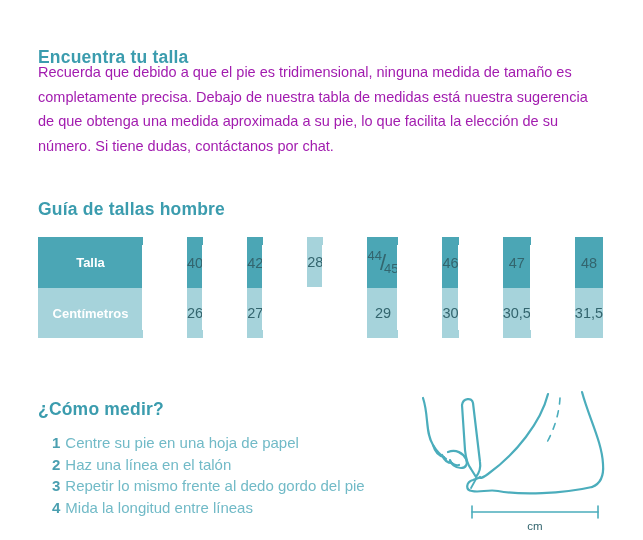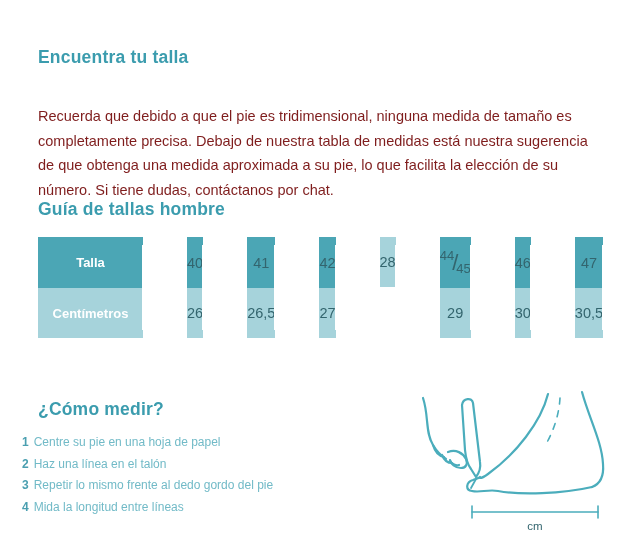--- a/index.html
+++ b/index.html
@@ -17,22 +17,21 @@
     font-size: 17.5px; font-weight: bold;
     color: #3b9cae; letter-spacing: 0.2px;
   }
   #find-size-title   { top: 31px; margin-top: 16px; }
   #guide-title       { top: 199px; }
   #how-to-title      { top: 399px; }
 
   #intro-paragraph {
     position: absolute; left: 38px; top: 60px; width: 556px;
     font-size: 14.5px; line-height: 24.5px;
-    color: #7f1d1d;
-    margin-top: 44px;
+    color: #a21caf;
   }
 
   
   #size-table {
     position: absolute; left: 38px; top: 237px;
     width: 560px; height: 101px;
     display: flex;
   }
   .tcol { display: flex; flex-direction: column; position: relative; flex: 1 1 0; }
   .tcol.label-col { flex: 0 0 105px; }
@@ -48,23 +47,23 @@
   .cell.light { height: 50px; background: #a6d3db; }
   .cell.row-label { color: #ffffff; font-weight: bold; font-size: 13px; }
   .cell.value { color: #33656e; font-size: 14.5px; margin-left: 44px; }
 
   .fr-top    { position: relative; top: -7px; font-size: 13px; }
   .fr-slash  { font-size: 22px; font-weight: 300; margin: 0 -2px; color: #33656e; }
   .fr-bottom { position: relative; top: 6px; font-size: 13px; }
 
   
   #steps-list {
-    position: absolute; left: 22px; top: 432px;
+    position: absolute; left: 52px; top: 432px;
     list-style: none;
-    font-size: 12px; line-height: 21.5px;
+    font-size: 15px; line-height: 21.5px;
     color: #71bac7;
   }
   .step-num { font-weight: bold; color: #4a9fb0; margin-right: 5px; }
 
   
   #foot-art {
     position: absolute; left: 402px; top: 390px;
     width: 230px; height: 148px;
   }
 </style>
@@ -81,24 +80,20 @@
 
   <div id="size-table">
     <div class="tcol label-col">
       <div class="cell dark row-label">Talla</div>
       <div class="cell light row-label">Centímetros</div>
     </div>
 
   <div class="tcol value-col">
         <div class="cell dark value">40</div>
         <div class="cell light value">26</div>
-      </div>
-      <div class="tcol value-col">
-        <div class="cell dark value">41</div>
-        <div class="cell light value">26,5</div>
       </div>
       <div class="tcol value-col">
         <div class="cell dark value">42</div>
         <div class="cell light value">27</div>
       </div>
       <div class="tcol value-col">
         <div class="cell light value">28</div>
       </div>
       <div class="tcol value-col">
         <div class="cell dark value">

